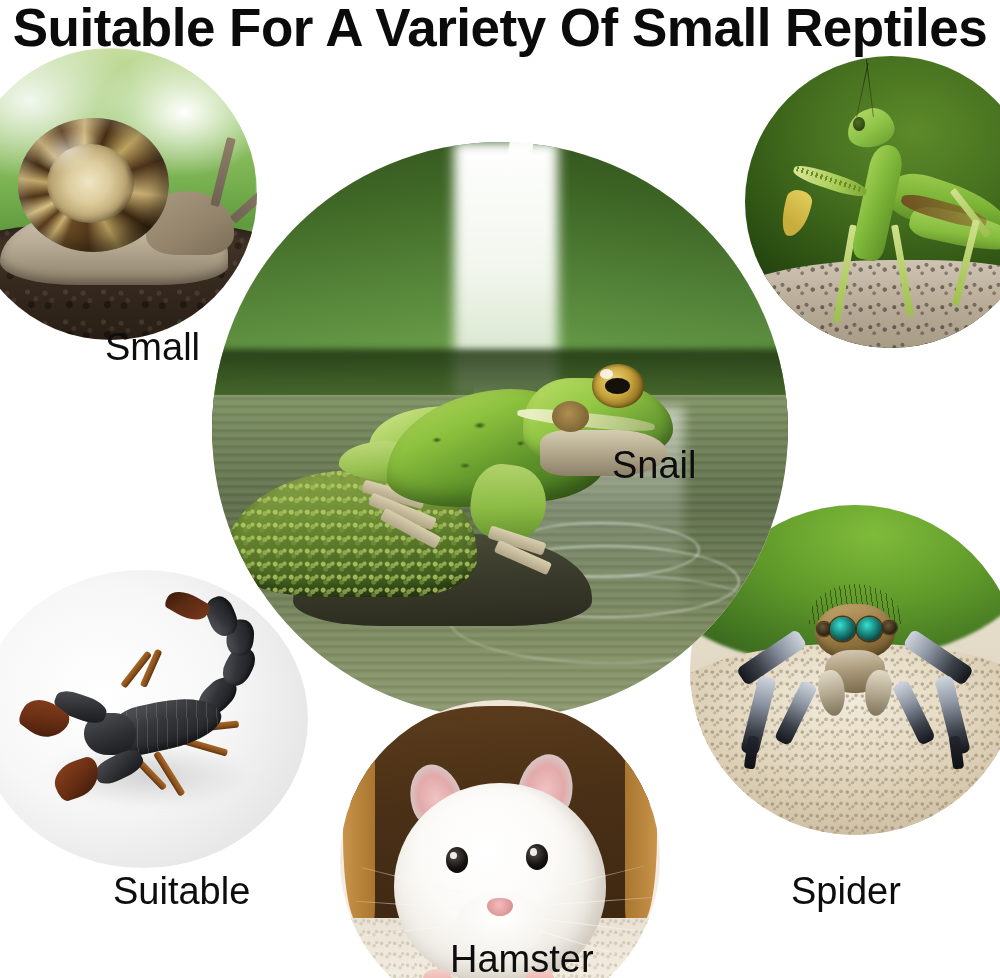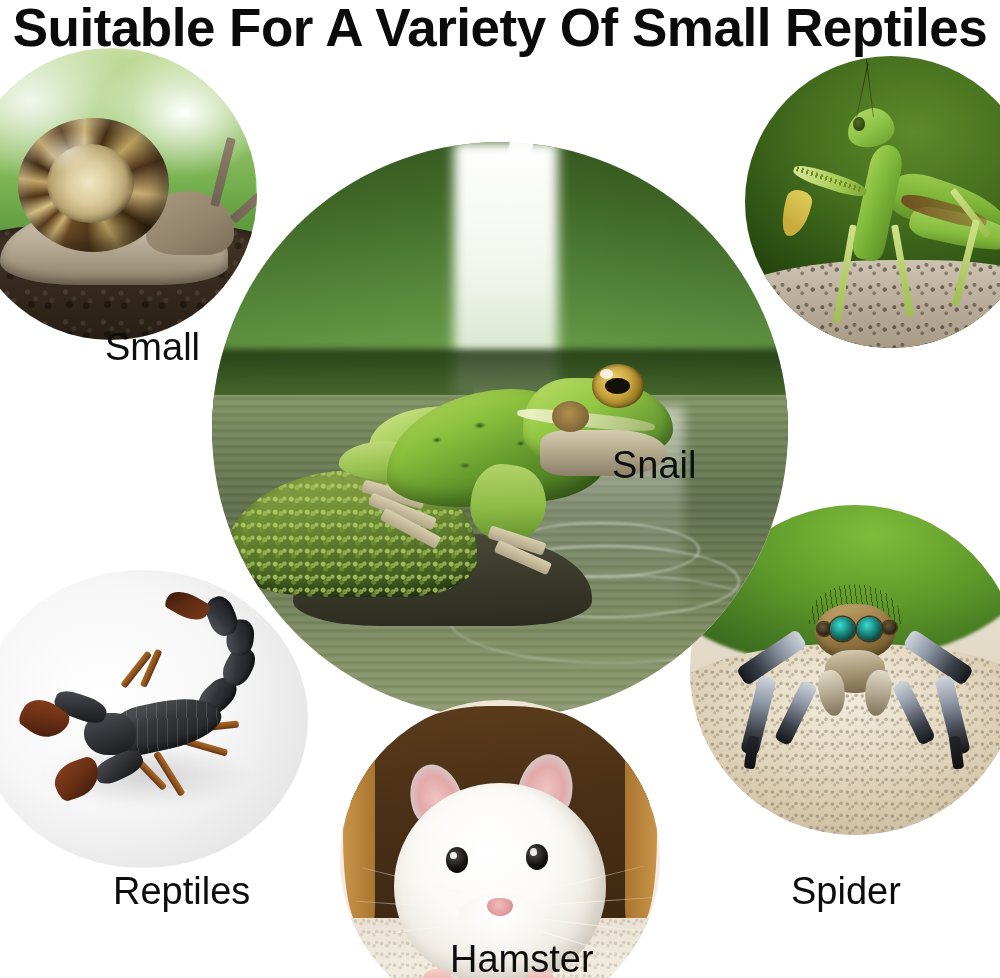--- a/index.html
+++ b/index.html
@@ -801,17 +801,17 @@
       <div class="hm-eye" id="hm-eye-l"></div>
       <div class="hm-eye" id="hm-eye-r"></div>
       <div class="hm-eye-hi" id="hm-eye-hi-l"></div>
       <div class="hm-eye-hi" id="hm-eye-hi-r"></div>
       <div class="layer" id="hm-nose"></div>
     </div>
   </div>
 
   <div class="label" style="left:105px; top:325px;">Small</div>
   <div class="label" style="left:612px; top:443px;">Snail</div>
-  <div class="label" style="left:113px; top:869px;">Reptiles</div>
+  <div class="label" style="left:113px; top:869px;">Suitable</div>
   <div class="label" style="left:450px; top:925px;margin-top:12px;">Hamster</div>
   <div class="label" style="left:791px; top:869px;text-align:center;">Spider</div>
 
 </div>
 
 </body></html>

